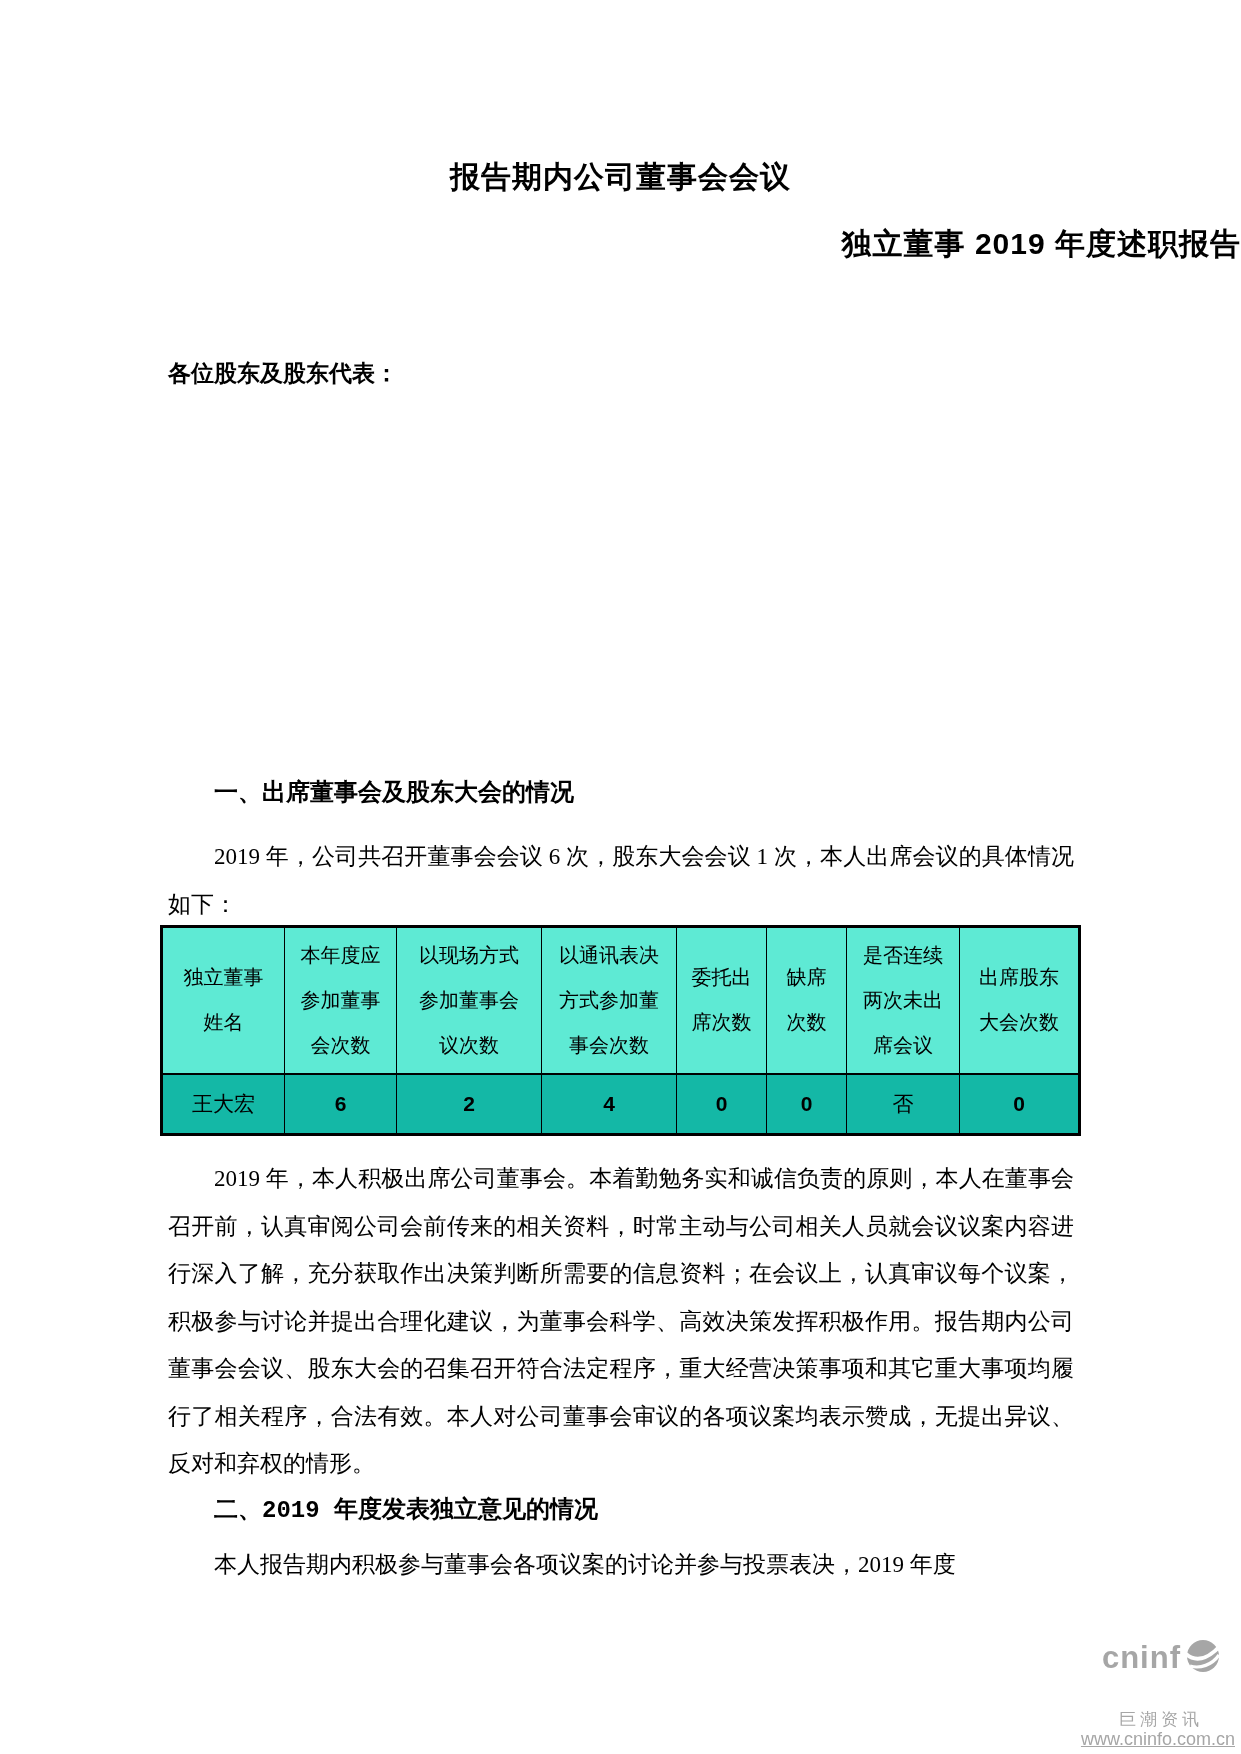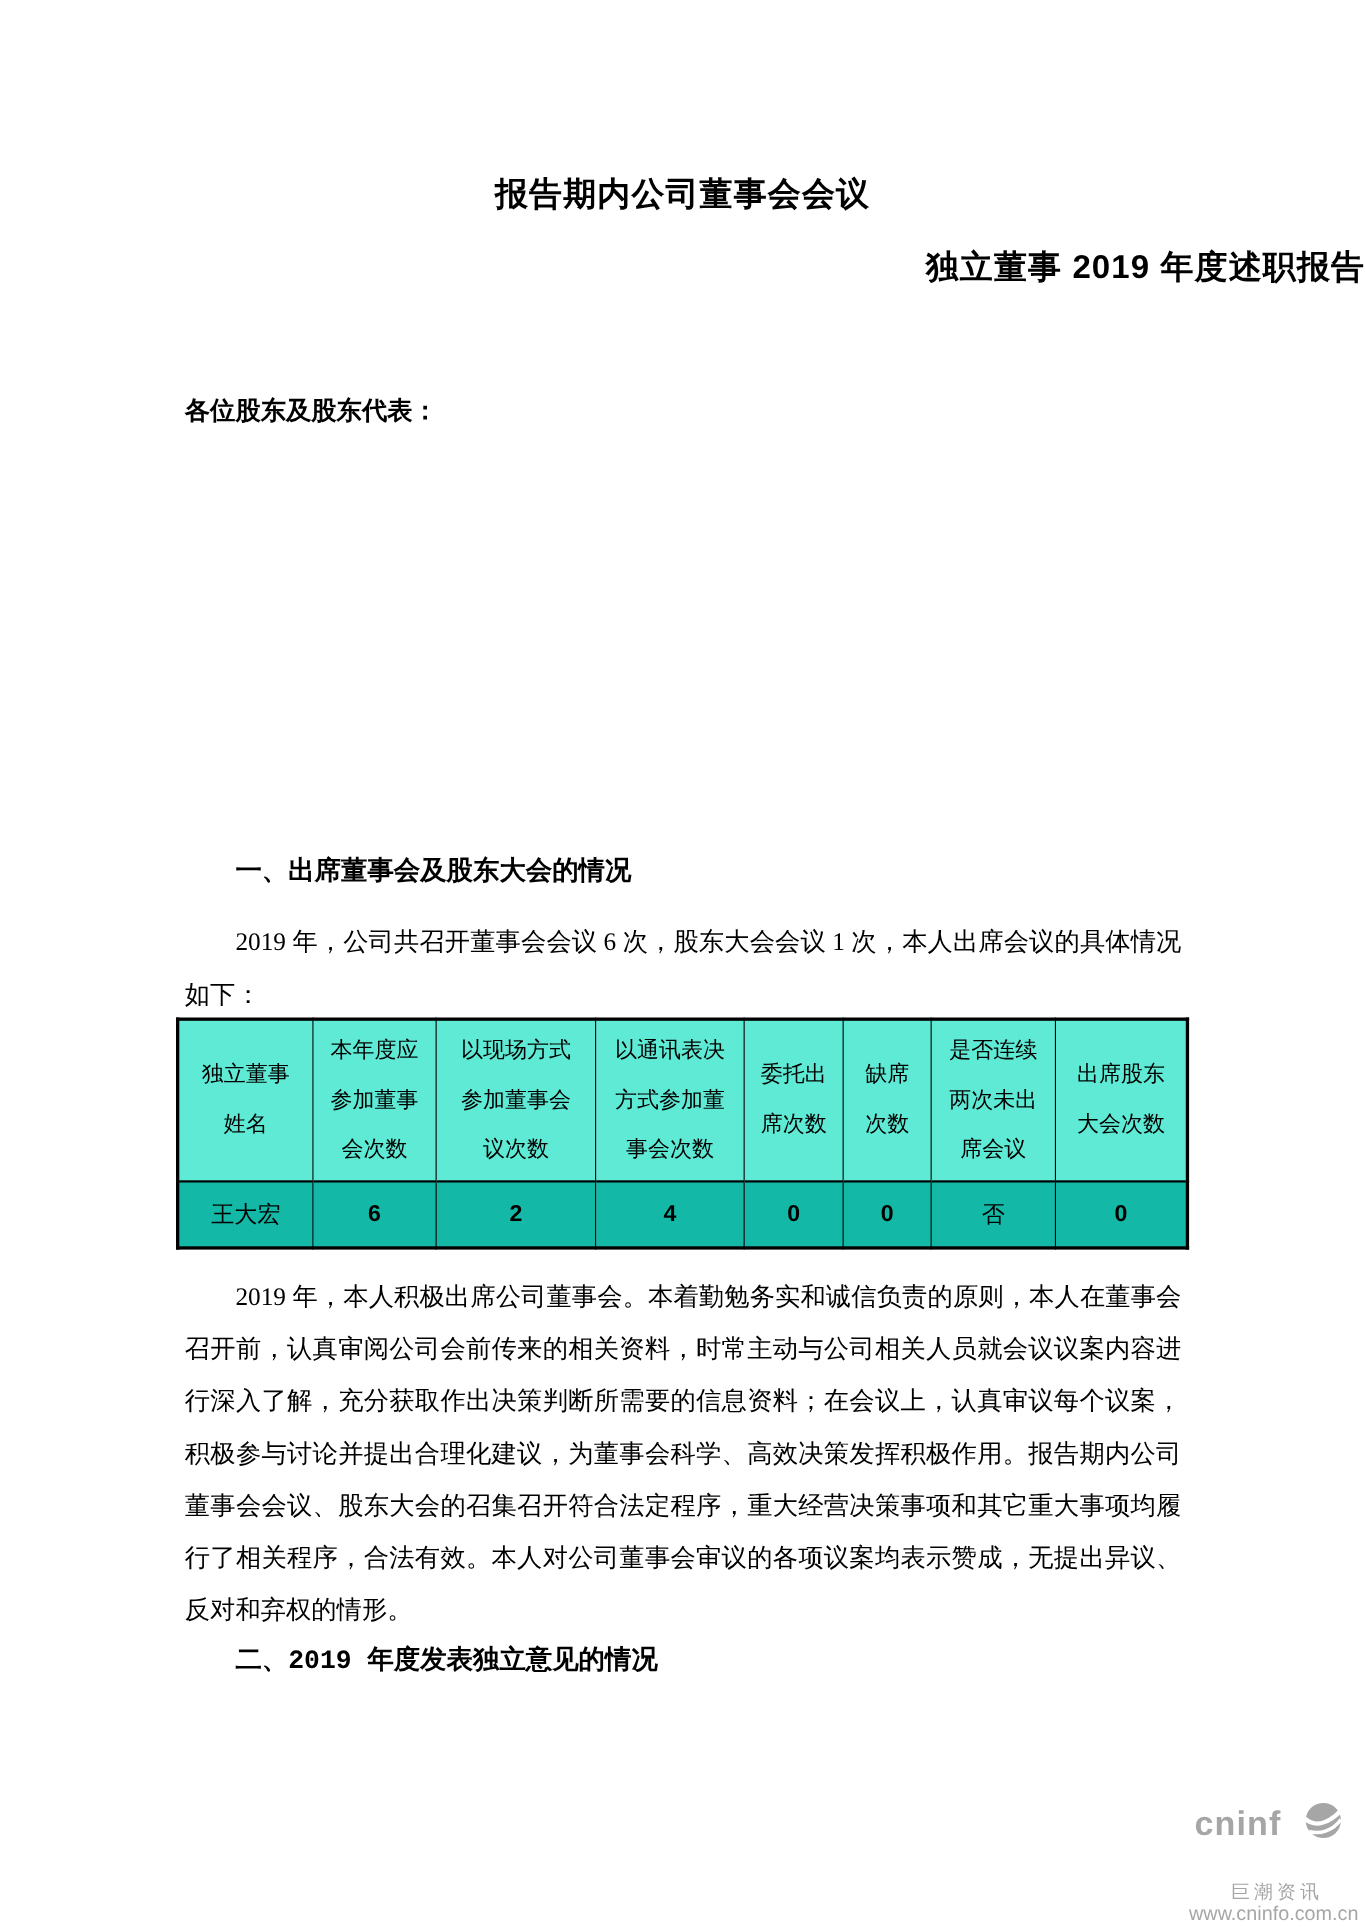--- a/index.html
+++ b/index.html
@@ -111,39 +111,40 @@
     bottom: 4px;
     color: #a6a6a6;
     font-family: "Liberation Sans", "DejaVu Sans", sans-serif;
     display: flex;
     flex-direction: column;
     align-items: flex-end;
   }
   .cninfo .row1 {
     display: flex;
     align-items: center;
-    gap: 20px;
+    gap: 4px;
     margin-right: 14px;
   }
   .cninfo .brand {
     font-weight: bold;
     font-size: 31px;
     letter-spacing: 1px;
     line-height: 30px;
   }
   .cninfo .cn-name {
     font-size: 17px;
     letter-spacing: 4px;
     line-height: 19px;
     margin-right: 32px;
     margin-top: 32px;
   }
   .cninfo .url {
     font-size: 18px;
     line-height: 21px;
+    text-decoration: underline;
   }
 </style>
 </head>
 <body>
 
 <div class="sheet">
 
   <h1 class="doc-title">报告期内公司董事会会议</h1>
   <h2 class="doc-subtitle">独立董事 2019 年度述职报告</h2>
 
@@ -198,20 +199,21 @@
       <td>否</td>
       <td class="num">0</td>
     </tr>
   </tbody>
     </table>
 
   <p class="para" id="p-attend">2019 年，本人积极出席公司董事会。本着勤勉务实和诚信负责的原则，本人在董事会召开前，认真审阅公司会前传来的相关资料，时常主动与公司相关人员就会议议案内容进行深入了解，充分获取作出决策判断所需要的信息资料；在会议上，认真审议每个议案，积极参与讨论并提出合理化建议，为董事会科学、高效决策发挥积极作用。报告期内公司董事会会议、股东大会的召集召开符合法定程序，重大经营决策事项和其它重大事项均履行了相关程序，合法有效。本人对公司董事会审议的各项议案均表示赞成，无提出异议、反对和弃权的情形。</p>
 
   <div class="sec-heading" id="h-sec2">二、2019 年度发表独立意见的情况</div>
 
+  <p class="para" id="p-final">本人报告期内积极参与董事会各项议案的讨论并参与投票表决，2019 年度</p>
 
   <div class="cninfo">
     <div class="row1">
       <span class="brand">cninf</span>
       <span>
         <svg width="36" height="36" viewBox="0 0 36 36">
           <circle cx="18" cy="18" r="16" fill="#a6a6a6"></circle>
           <path d="M1 16 C 10 24, 22 22, 35 8" stroke="#ffffff" stroke-width="4" fill="none"></path>
           <path d="M5 28 C 15 31, 27 27, 34 17" stroke="#ffffff" stroke-width="3.2" fill="none"></path>
         </svg>

